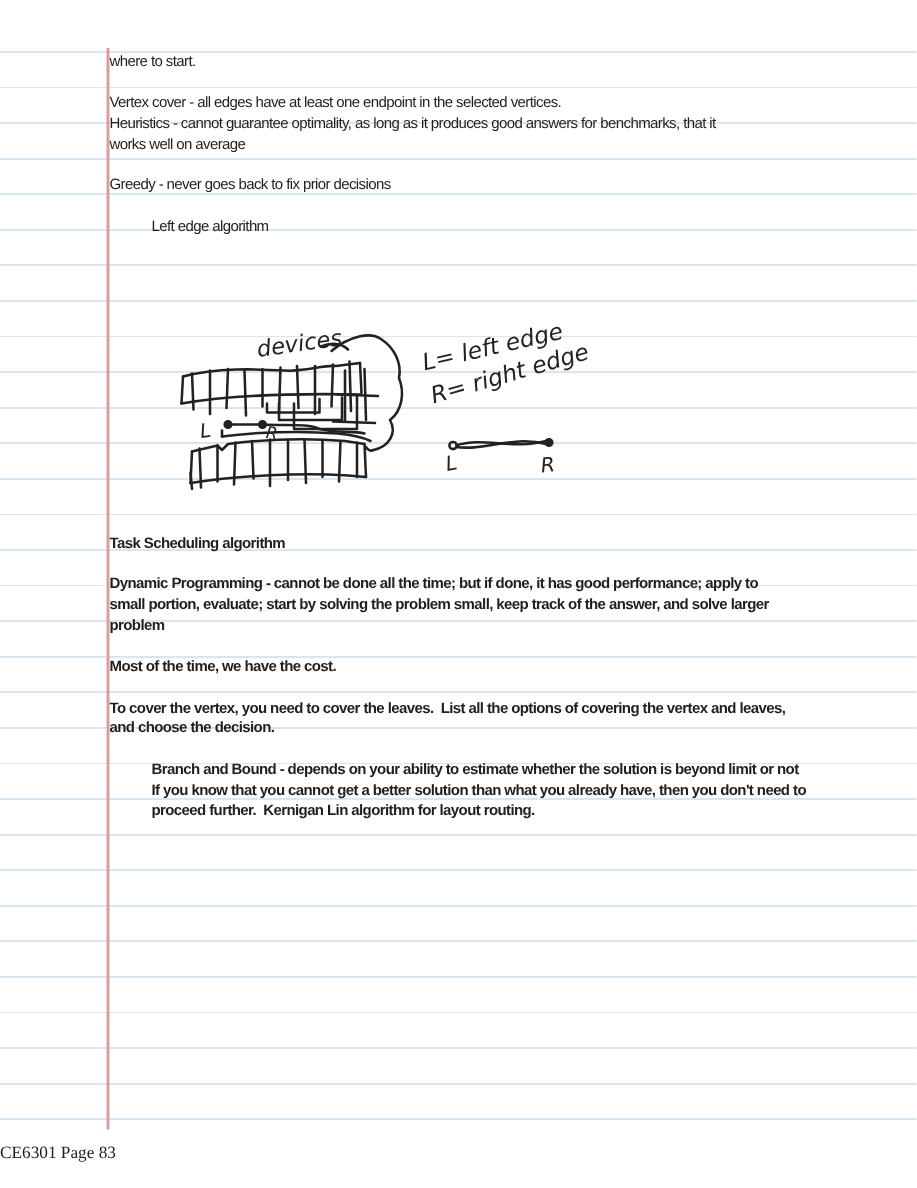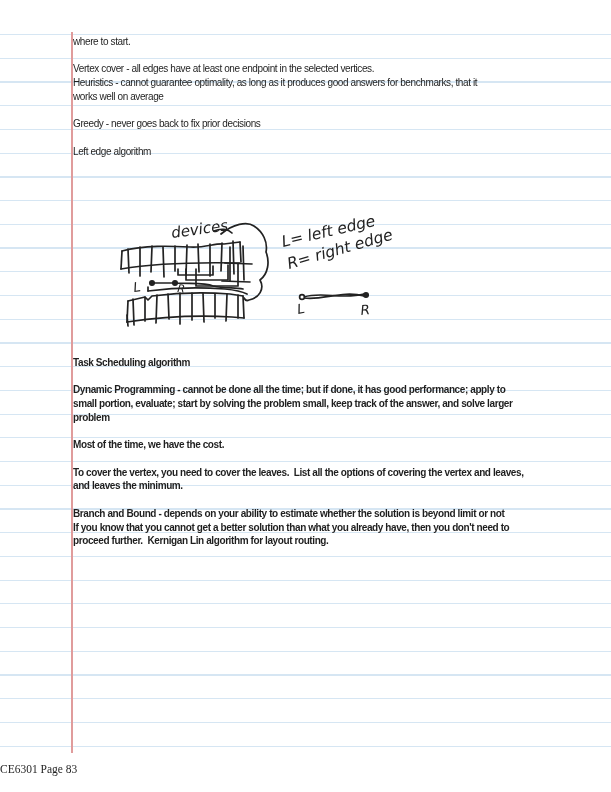--- a/index.html
+++ b/index.html
@@ -24,21 +24,21 @@
     position:absolute;left:71px;top:32px;width:1.6px;height:721px;
     background:var(--margin-line);
   }
   .notes{
     position:absolute;left:73px;width:500px;color:var(--ink);
     font-size:10px;letter-spacing:-0.4px;
   }
   .notes-1{top:35px;}
   .notes-2{top:356px;font-weight:bold;}
   .para{margin:0 0 13.72px 0;}
-  .para:last-child{margin-bottom:0;}
+  .para:last-child{margin-bottom:0;padding-left:28px;}
   .line{height:13.72px;line-height:13.72px;white-space:pre;}
   .sketch{position:absolute;left:110px;top:215px;width:320px;height:125px;}
   .hand{
     font-family:"DejaVu Sans",sans-serif;font-style:italic;
     fill:var(--sketch-ink);
   }
   .footer{
     position:absolute;left:0;right:0;top:763px;height:14px;
     text-align:left;font-family:"Liberation Serif",serif;
     font-size:11.5px;color:var(--ink);
@@ -153,21 +153,21 @@
   <div class="para">
     <div class="line">Dynamic Programming - cannot be done all the time; but if done, it has good performance; apply to</div>
     <div class="line">small portion, evaluate; start by solving the problem small, keep track of the answer, and solve larger</div>
     <div class="line">problem</div>
   </div>
   <div class="para">
     <div class="line">Most of the time, we have the cost.</div>
   </div>
   <div class="para">
     <div class="line">To cover the vertex, you need to cover the leaves.  List all the options of covering the vertex and leaves,</div>
-    <div class="line">and leaves the minimum.</div>
+    <div class="line">and choose the decision.</div>
   </div>
   <div class="para">
     <div class="line">Branch and Bound - depends on your ability to estimate whether the solution is beyond limit or not</div>
     <div class="line">If you know that you cannot get a better solution than what you already have, then you don't need to</div>
     <div class="line">proceed further.  Kernigan Lin algorithm for layout routing.</div>
   </div>
 </div>
 
 <div class="footer">CE6301 Page 83</div>
 

